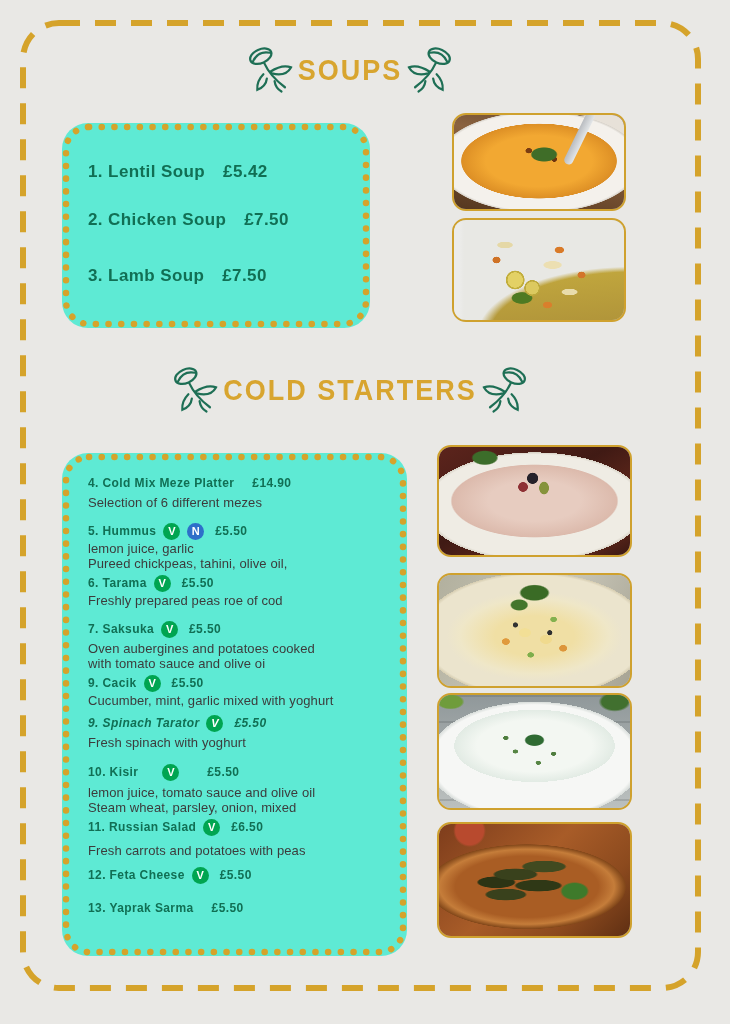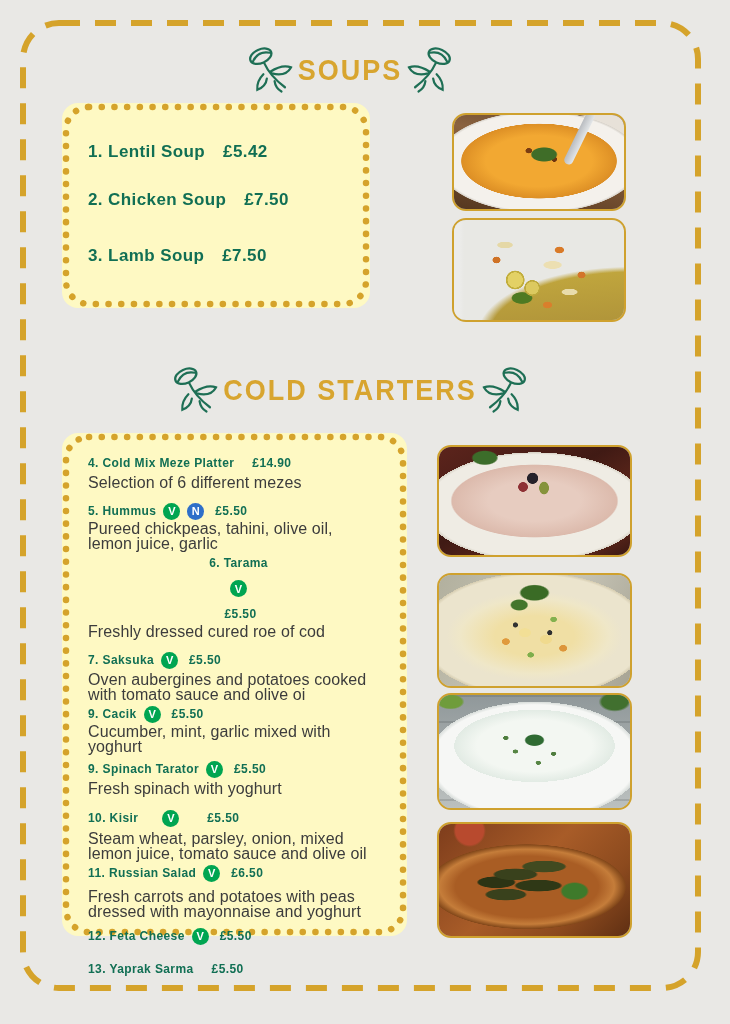--- a/index.html
+++ b/index.html
@@ -20,21 +20,21 @@
   .soups-header{top:40px;height:60px;}
   .cold-header{top:360px;height:60px;}
   .header-title{
     font-size:27px;font-weight:700;color:#d8a52f;
     letter-spacing:2px;transform:scaleY(1.12);
   }
   .flower{width:52px;height:50px;flex:0 0 auto;}
   .flower.mirror{transform:scaleX(-1);}
 
   
-  .menu-box{position:absolute;background:#fef9c3;border-radius:16px;}
+  .menu-box{position:absolute;background:#5eead4;border-radius:26px;margin-top:20px;}
   .menu-box .dots{position:absolute;left:0;top:0;pointer-events:none;}
   .soups-box{left:62px;top:103px;width:308px;height:205px;}
   .cold-box{left:62px;top:433px;width:345px;height:503px;}
   .box-inner{position:relative;height:100%;box-sizing:border-box;}
   .soups-box .box-inner{padding:0 14px 0 26px;}
   .cold-box .box-inner{padding:12px 18px 0 26px;}
 
   
   .item-row{display:flex;align-items:center;gap:7px;line-height:20px;white-space:nowrap;}
   .item-row.gap-wide{gap:14px;}
@@ -43,30 +43,30 @@
   }
   .soups-box .item-label,.soups-box .item-price{font-size:17px;}
   .item-price{margin-left:4px;}
   .badge{
     width:17px;height:17px;border-radius:50%;
     display:inline-flex;align-items:center;justify-content:center;
     color:#fff;font-size:11px;font-weight:700;flex:0 0 auto;
   }
   .badge-v{background:#00a551;}
   .badge-n{background:#2e6fc9;}
-  .item-desc{font-size:16px;color:#3c3c3c;line-height:15px;letter-spacing:.1px;}
+  .item-desc{font-size:13px;color:#3c3c3c;line-height:15px;letter-spacing:.1px;}
   .item-desc span{display:block;}
 
   
   .mt-t4{margin-top:8px;}   .mt-d4{margin-top:2px;}
   .mt-t5{margin-top:11px;}  .mt-d5{margin-top:0;}
-  .mt-t6{margin-top:2px;flex-direction:column;}   .mt-d6{margin-top:0;}
+  .mt-t6{margin-top:2px;}   .mt-d6{margin-top:0;}
   .mt-t7{margin-top:11px;}  .mt-d7{margin-top:2px;}
   .mt-t8{margin-top:2px;}   .mt-d8{margin-top:0;}
-  .mt-t9{margin-top:5px;}   .mt-d9{margin-top:2px;}
+  .mt-t9{margin-top:5px;font-style:italic;}   .mt-d9{margin-top:2px;}
   .mt-t10{margin-top:12px;gap:24px;} .mt-d10{margin-top:3px;}
   .mt-t11{margin-top:2px;}  .mt-d11{margin-top:6px;}
   .mt-t12{margin-top:7px;}
   .mt-t13{margin-top:13px;}
   
   .mt-s1{margin-top:39px;}
   .mt-s2{margin-top:28px;}
   .mt-s3{margin-top:36px;}
 
   
@@ -255,31 +255,31 @@
         <span>Selection of 6 different mezes</span>
       </div>
 
       <div class="item-row mt-t5">
         <span class="item-label">5. Hummus</span>
         <span class="badge badge-v">V</span>
         <span class="badge badge-n">N</span>
         <span class="item-price">£5.50</span>
       </div>
       <div class="item-desc mt-d5">
+        <span>lemon juice, garlic</span>
         <span>Pureed chickpeas, tahini, olive oil,</span>
-        <span>lemon juice, garlic</span>
       </div>
 
       <div class="item-row mt-t6">
         <span class="item-label">6. Tarama</span>
         <span class="badge badge-v">V</span>
         <span class="item-price">£5.50</span>
       </div>
       <div class="item-desc mt-d6">
-        <span>Freshly dressed cured roe of cod</span>
+        <span>Freshly prepared peas roe of cod</span>
       </div>
 
       <div class="item-row mt-t7">
         <span class="item-label">7. Saksuka</span>
         <span class="badge badge-v">V</span>
         <span class="item-price">£5.50</span>
       </div>
       <div class="item-desc mt-d7">
         <span>Oven aubergines and potatoes cooked</span>
         <span>with tomato sauce and olive oi</span>
@@ -302,32 +302,31 @@
       <div class="item-desc mt-d9">
         <span>Fresh spinach with yoghurt</span>
       </div>
 
       <div class="item-row mt-t10">
         <span class="item-label">10. Kisir</span>
         <span class="badge badge-v">V</span>
         <span class="item-price">£5.50</span>
       </div>
       <div class="item-desc mt-d10">
+        <span>lemon juice, tomato sauce and olive oil</span>
         <span>Steam wheat, parsley, onion, mixed</span>
-        <span>lemon juice, tomato sauce and olive oil</span>
       </div>
 
       <div class="item-row mt-t11">
         <span class="item-label">11. Russian Salad</span>
         <span class="badge badge-v">V</span>
         <span class="item-price">£6.50</span>
       </div>
       <div class="item-desc mt-d11">
         <span>Fresh carrots and potatoes with peas</span>
-        <span>dressed with mayonnaise and yoghurt</span>
       </div>
 
       <div class="item-row mt-t12">
         <span class="item-label">12. Feta Cheese</span>
         <span class="badge badge-v">V</span>
         <span class="item-price">£5.50</span>
       </div>
 
       <div class="item-row gap-wide mt-t13">
         <span class="item-label">13. Yaprak Sarma</span>

